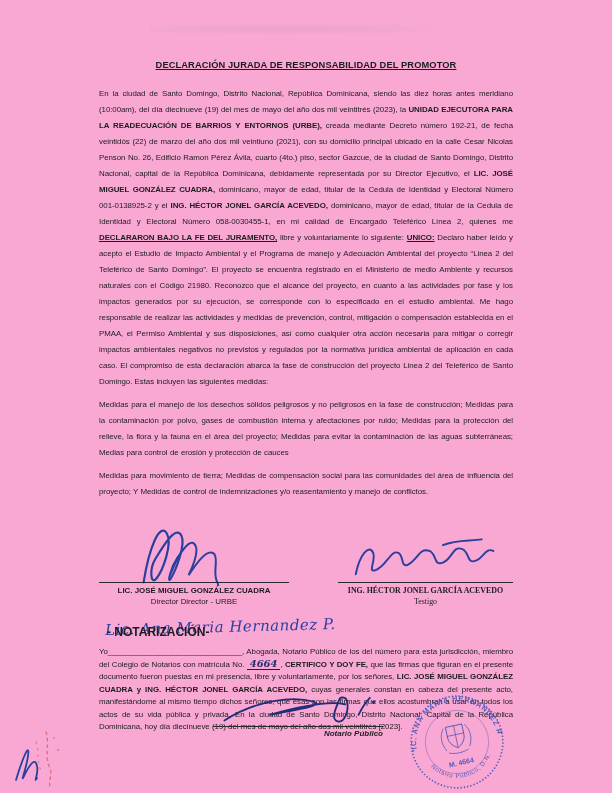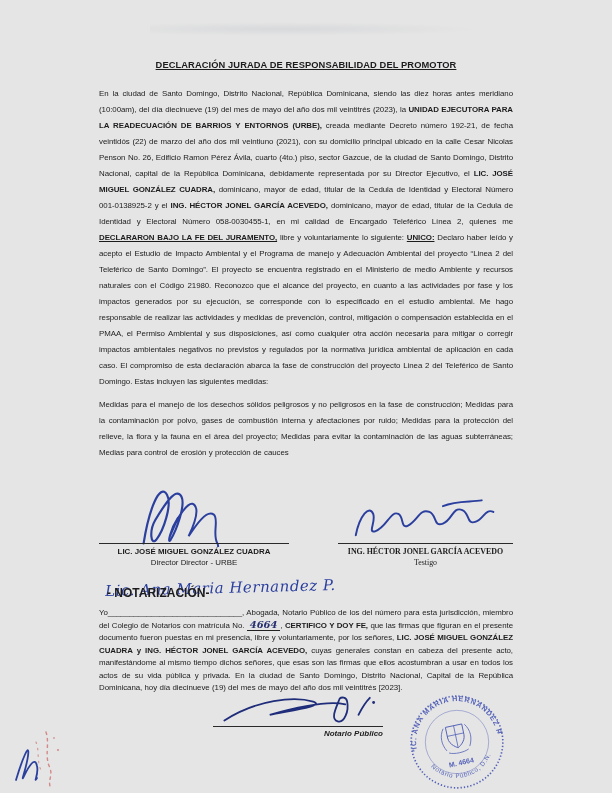--- a/index.html
+++ b/index.html
@@ -1,18 +1,18 @@
 <!DOCTYPE html>
 <html><head>
 <meta charset="utf-8">
 <style>
   html,body{margin:0;padding:0;background:#777;}
   .page{
     position:relative; width:612px; height:793px; margin:0 auto;
-    background:#e5e5e5; overflow:hidden;
+    background:#f9a8d4; overflow:hidden;
     font-family:"Liberation Sans", sans-serif; color:#1c1c1e;
   }
   .smudge{position:absolute; left:150px; top:22px; width:330px; height:14px;
     background:radial-gradient(ellipse at 40% 50%, rgba(120,130,150,.12), rgba(0,0,0,0) 70%);}
   .content{position:absolute; left:99px; top:60px; width:414px;}
   .doc-title{
     text-align:center; font-size:9.3px; font-weight:bold;
     letter-spacing:.1px; margin:0 0 16px 0;
   }
   .doc-title span{text-decoration:underline;}
@@ -58,20 +58,21 @@
 <body>
 
 <div class="page">
   <div class="smudge"></div>
 
   <div class="content">
     <h1 class="doc-title"><span>DECLARACIÓN JURADA DE RESPONSABILIDAD DEL PROMOTOR</span></h1>
 
     <p class="para"><span>En la ciudad de Santo Domingo, Distrito Nacional, República Dominicana, siendo las diez horas antes meridiano (10:00am), del día diecinueve (19) del mes de mayo del año dos mil veintitrés (2023), la </span><span style="font-weight: bold;">UNIDAD EJECUTORA PARA LA READECUACIÓN DE BARRIOS Y ENTORNOS (URBE),</span><span> creada mediante Decreto número 192-21, de fecha veintidós (22) de marzo del año dos mil veintiuno (2021), con su domicilio principal ubicado en la calle Cesar Nicolas Penson No. 26, Edificio Ramon Pérez Ávila, cuarto (4to.) piso, sector Gazcue, de la ciudad de Santo Domingo, Distrito Nacional, capital de la República Dominicana, debidamente representada por su Director Ejecutivo, el </span><span style="font-weight: bold;">LIC. JOSÉ MIGUEL GONZÁLEZ CUADRA,</span><span> dominicano, mayor de edad, titular de la Cedula de Identidad y Electoral Número 001-0138925-2 y el </span><span style="font-weight: bold;">ING. HÉCTOR JONEL GARCÍA ACEVEDO,</span><span> dominicano, mayor de edad, titular de la Cedula de Identidad y Electoral Número 058-0030455-1, en mi calidad de Encargado Teleférico Línea 2, quienes me </span><span style="font-weight: bold; text-decoration: underline;">DECLARARON BAJO LA FE DEL JURAMENTO,</span><span> libre y voluntariamente lo siguiente: </span><span style="font-weight: bold; text-decoration: underline;">UNICO:</span><span> Declaro haber leído y acepto el Estudio de Impacto Ambiental y el Programa de manejo y Adecuación Ambiental del proyecto “Linea 2 del Teleférico de Santo Domingo”. El proyecto se encuentra registrado en el Ministerio de medio Ambiente y recursos naturales con el Código 21980. Reconozco que el alcance del proyecto, en cuanto a las actividades por fase y los impactos generados por su ejecución, se corresponde con lo especificado en el estudio ambiental. Me hago responsable de realizar las actividades y medidas de prevención, control, mitigación o compensación establecida en el PMAA, el Permiso Ambiental y sus disposiciones, así como cualquier otra acción necesaria para mitigar o corregir impactos ambientales negativos no previstos y regulados por la normativa jurídica ambiental de aplicación en cada caso. El compromiso de esta declaración abarca la fase de construcción del proyecto Linea 2 del Teleférico de Santo Domingo. Estas incluyen las siguientes medidas:</span></p>
     <p class="para">Medidas para el manejo de los desechos sólidos peligrosos y no peligrosos en la fase de construcción; Medidas para la contaminación por polvo, gases de combustión interna y afectaciones por ruido; Medidas para la protección del relieve, la flora y la fauna en el área del proyecto; Medidas para evitar la contaminación de las aguas subterráneas; Medias para control de erosión y protección de cauces</p>
+    <p class="para">Medidas para movimiento de tierra; Medidas de compensación social para las comunidades del área de influencia del proyecto; Y Medidas de control de indemnizaciones y/o reasentamiento y manejo de conflictos.</p>
 
     <div class="sig-row">
       <div class="sig-block left">
         <svg class="sig-art" width="140" height="72" viewBox="0 0 140 80">
           <g fill="none" stroke="#2b3f9e" stroke-width="2.4" stroke-linecap="round">
             <path d="M14,76 C20,38 32,8 40,22 C46,33 36,62 28,72 C22,79 20,62 27,50 C36,35 50,12 56,24 C61,34 50,62 44,72 C40,78 44,60 52,48"></path>
             <path d="M52,48 C60,36 68,26 72,36 C75,43 68,60 64,68 C72,56 84,38 92,44 C98,49 90,66 96,76 C100,84 88,92 80,96" stroke-width="2.2"></path>
           </g>
         </svg>
         <div class="sig-line"></div>

